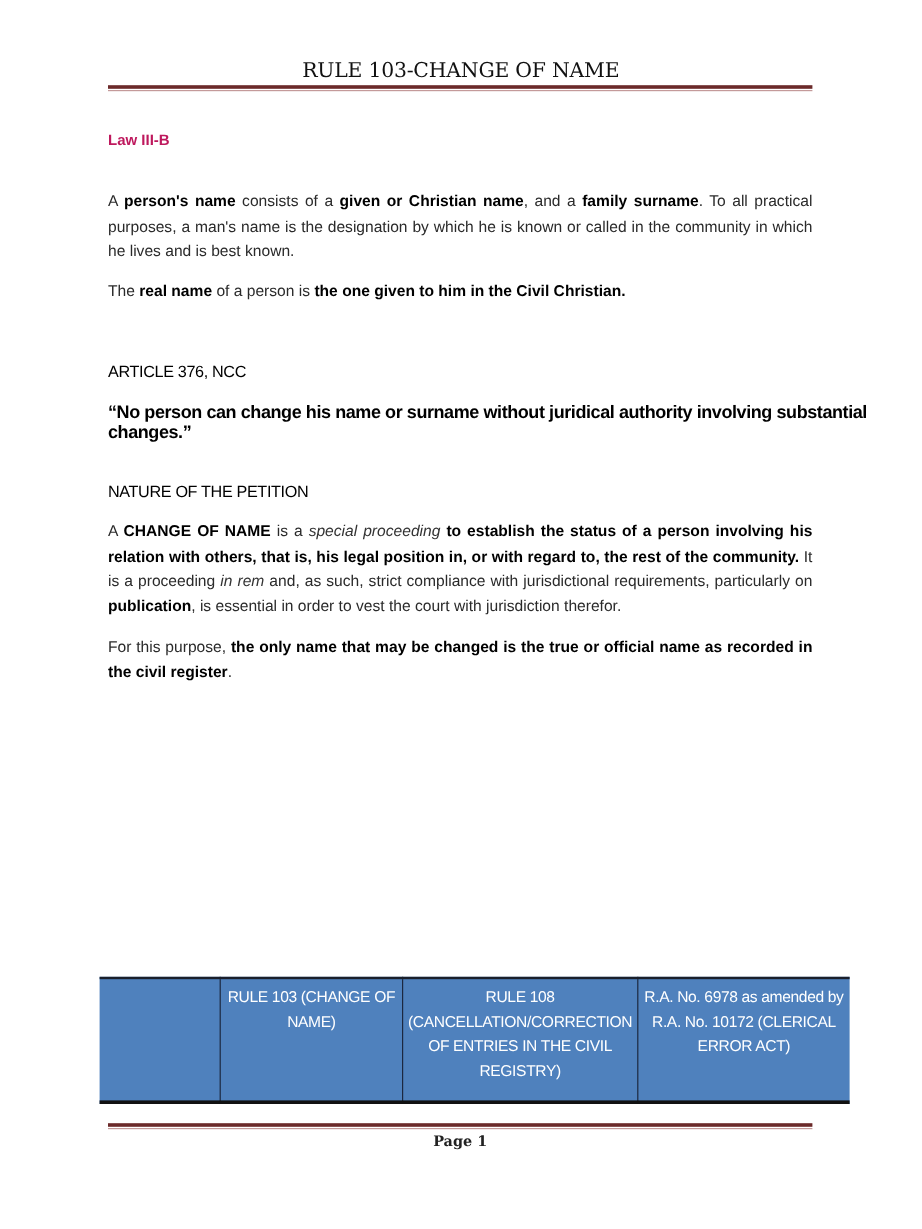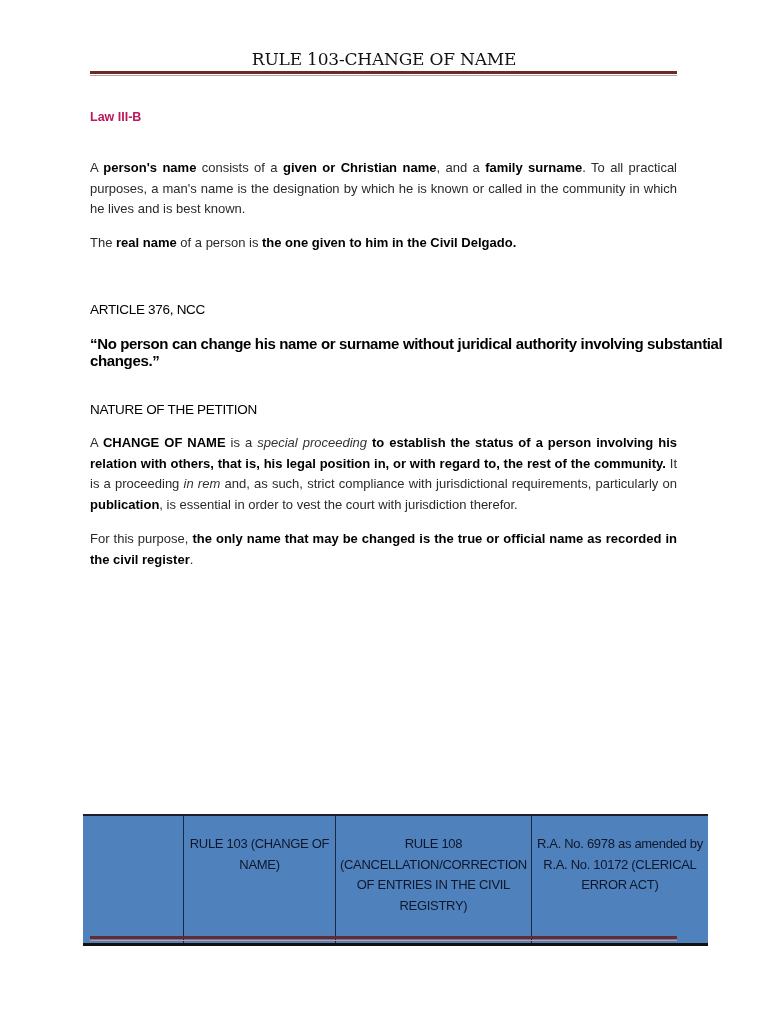--- a/index.html
+++ b/index.html
@@ -13,42 +13,42 @@
   .reporters { position: absolute; left: 90px; top: 79px; font-family: "Liberation Sans", sans-serif; font-size: 12.5px; font-weight: bold; color: #1a1a1a; }
   .section-id { position: absolute; left: 90px; top: 110px; font-family: "Liberation Sans", sans-serif; font-size: 12.5px; font-weight: bold; color: #be185d; }
   .para { position: absolute; left: 90px; width: 587px; font-family: "Liberation Sans", sans-serif;
     font-size: 13px; line-height: 20.5px; text-align: justify; color: #2a2a2a; transform-origin: left top; }
   .para b { color: #000000; }
   .para i { color: #333; }
   .heading { position: absolute; left: 90px; font-family: "Liberation Sans", sans-serif; font-size: 13.5px; color: #000; letter-spacing: -0.3px; }
   .quote { position: absolute; left: 90px; font-family: "Liberation Sans", sans-serif; font-size: 15px; font-weight: bold; color: #000; letter-spacing: -0.35px; }
   table.cmp { position: absolute; left: 83px; top: 814px; width: 625px; border-collapse: collapse; background: #4f81bd;
     border-top: 2px solid #1a1f2b; border-bottom: 3px solid #111; }
-  table.cmp td { height: 91px; vertical-align: top; padding: 18px 4px; border-left: 1px solid #1c2840; color: #0f172a;
+  table.cmp td { height: 91px; vertical-align: top; padding: 5px 4px; border-left: 1px solid #1c2840; color: #ffffff;
     font-family: "Liberation Sans", sans-serif; font-size: 13px; line-height: 20.5px; text-align: center; letter-spacing: -0.3px; }
   table.cmp td:first-child { border-left: none; }
   .footer-line { top: 936px; }
   .page-no { position: absolute; left: 90px; width: 587px; top: 944px; text-align: center;
     font-family: "DejaVu Serif", "Liberation Serif", serif; font-size: 12px; font-weight: bold; color: #222; }
 </style>
 </head>
 <body>
 
 <div class="page">
 
   <div class="title">RULE 103-CHANGE OF NAME</div>
   <div class="rule-line" style="top:71px;">
     <div class="thick"></div>
       <div class="thin"></div>
   </div>
 
   <div class="section-id">Law III-B</div>
 
   <div class="para" style="top:158px;"><span>A </span><b>person's name</b><span> consists of a </span><b>given or Christian name</b><span>, and a </span><b>family surname</b><span>. To all practical purposes, a man's name is the designation by which he is known or called in the community in which he lives and is best known.</span></div>
-  <div class="para" style="top:233px;"><span>The </span><b>real name</b><span> of a person is </span><b>the one given to him in the Civil Delgado.</b></div>
+  <div class="para" style="top:233px;"><span>The </span><b>real name</b><span> of a person is </span><b>the one given to him in the Civil Christian.</b></div>
 
   <div class="heading" style="top:302px;">ARTICLE 376, NCC</div>
   <div class="quote" style="top:335px;">“No person can change his name or surname without juridical authority involving substantial changes.”</div>
 
   <div class="heading" style="top:402px;">NATURE OF THE PETITION</div>
 
   <div class="para" style="top:433px;"><span>A </span><b>CHANGE OF NAME</b><span> is a </span><i>special proceeding</i><span> </span><b>to establish the status of a person involving his relation with others, that is, his legal position in, or with regard to, the rest of the community.</b><span> It is a proceeding </span><i>in rem</i><span> and, as such, strict compliance with jurisdictional requirements, particularly on </span><b>publication</b><span>, is essential in order to vest the court with jurisdiction therefor.</span></div>
   <div class="para" style="top:529px;"><span>For this purpose, </span><b>the only name that may be changed is the true or official name as recorded in the civil register</b><span>.</span></div>
 
   <table class="cmp">
@@ -59,13 +59,14 @@
       <td style="width:170px;">RULE 108 (CANCELLATION/CORRECTION OF ENTRIES IN THE CIVIL REGISTRY)</td>
       <td>R.A. No. 6978 as amended by R.A. No. 10172 (CLERICAL ERROR ACT)</td>
     </tr>
   </tbody>
     </table>
 
   <div class="rule-line footer-line">
     <div class="thick"></div>
       <div class="thin"></div>
   </div>
+  <div class="page-no">Page 1</div>
 </div>
 
 </body></html>

